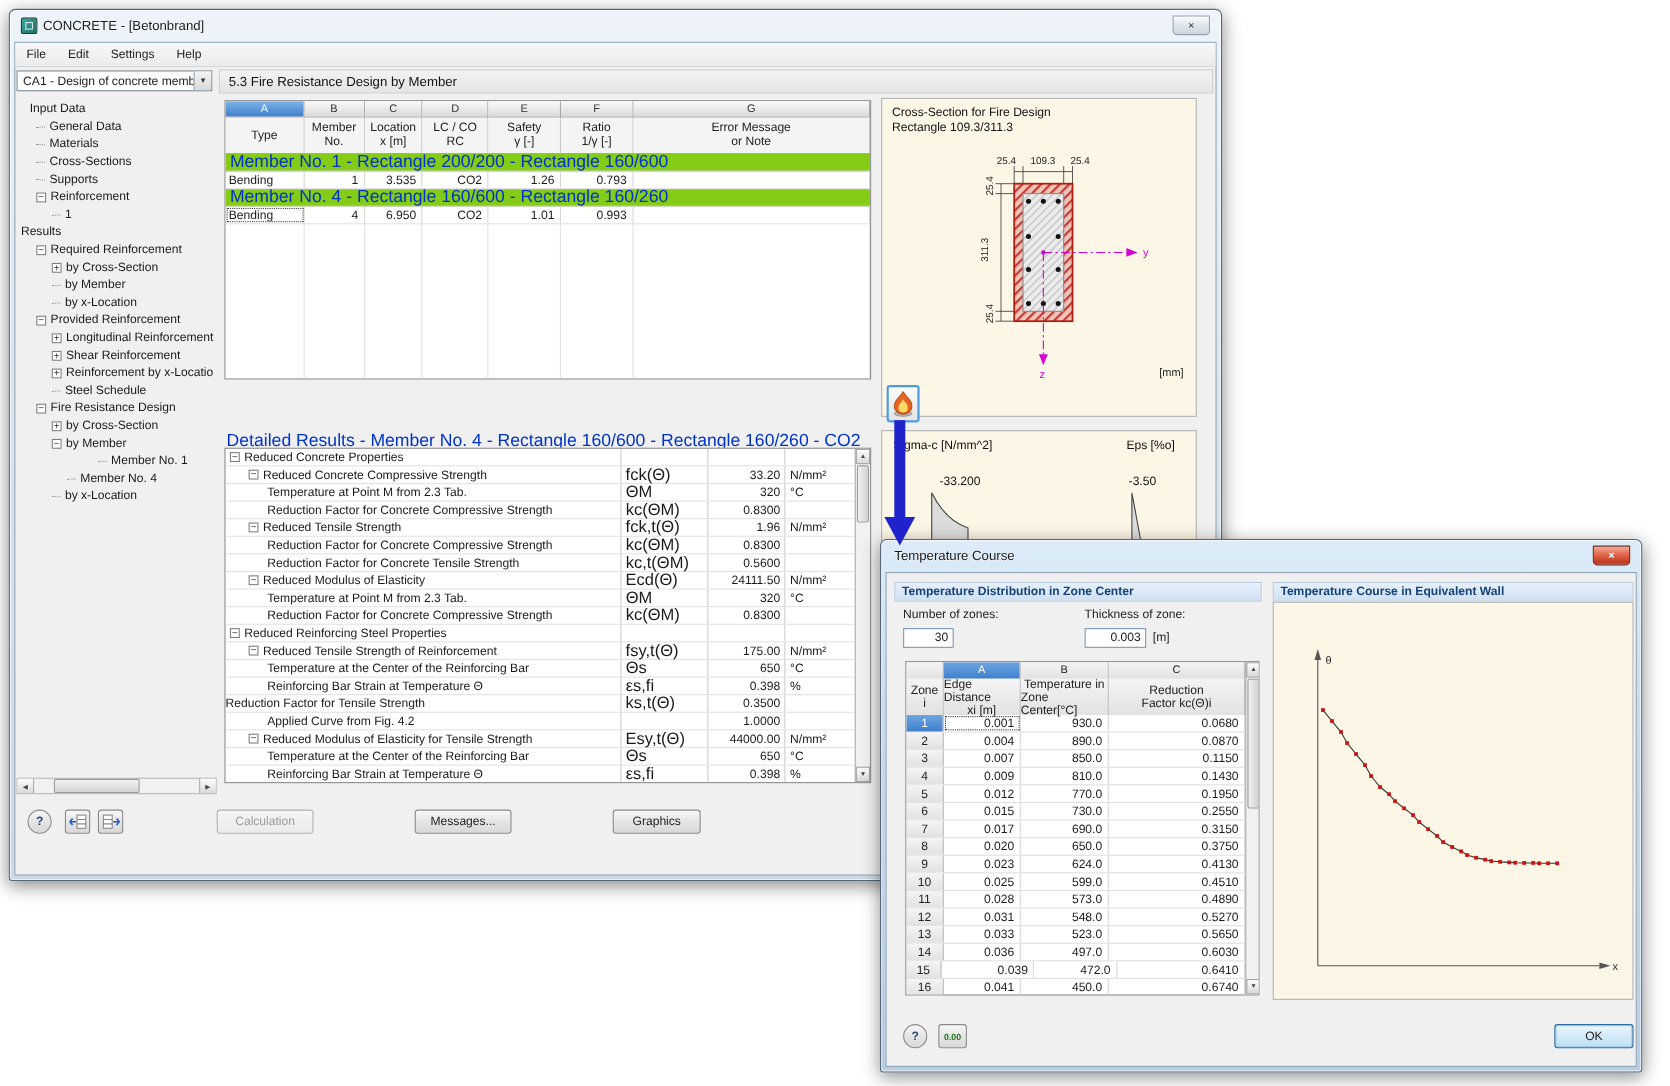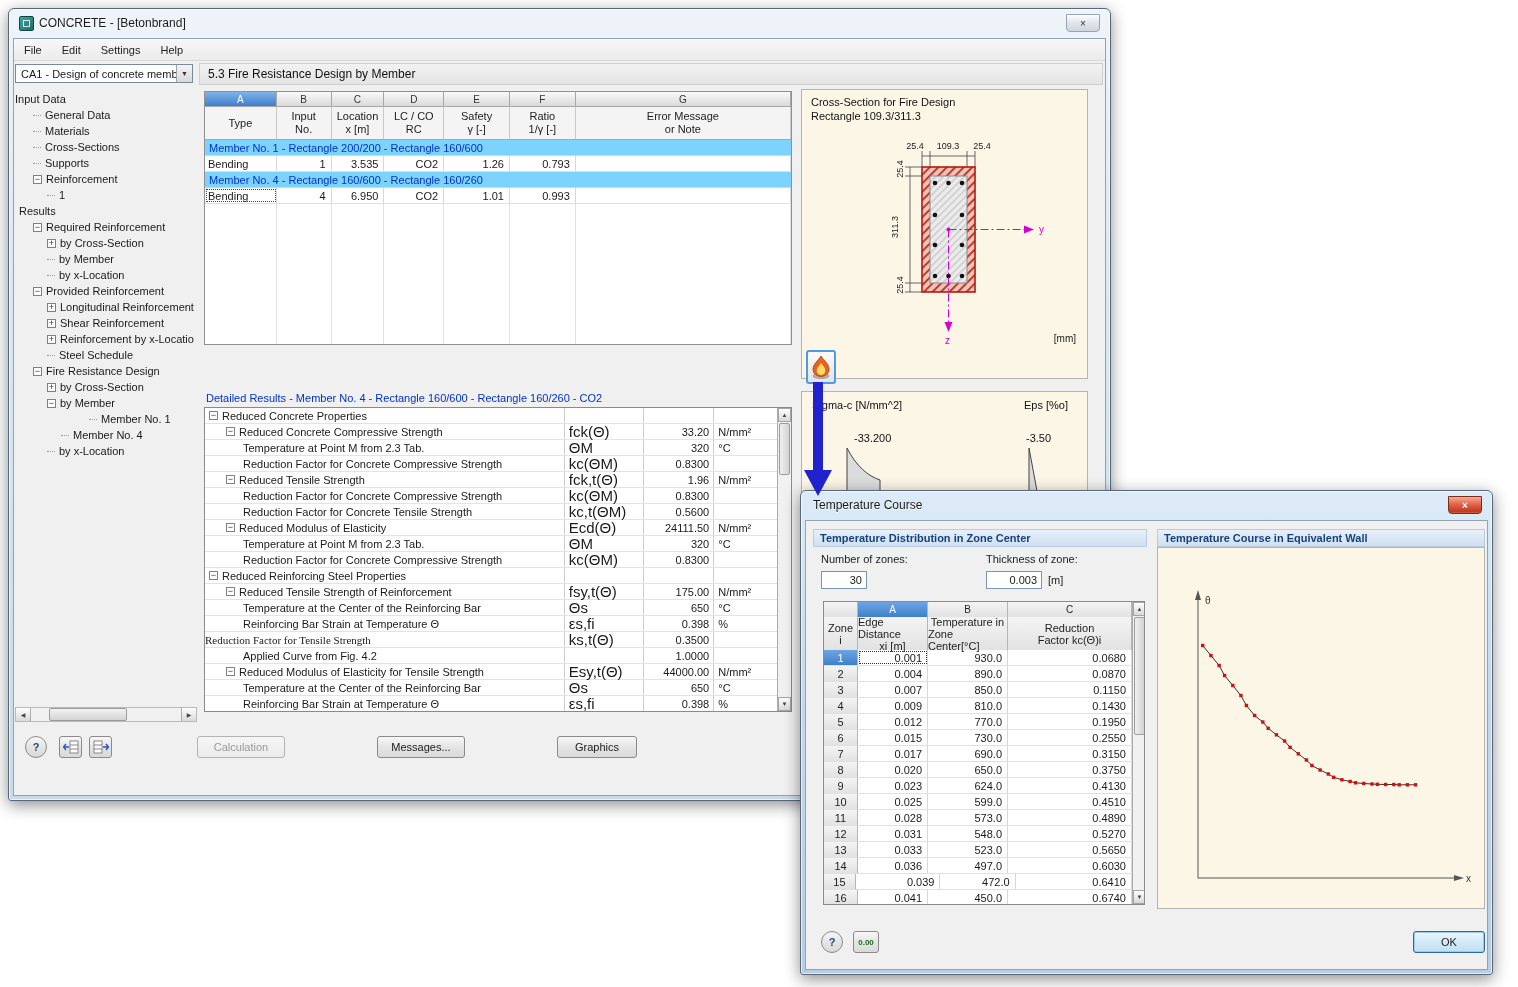--- a/index.html
+++ b/index.html
@@ -48,32 +48,32 @@
 
   
   .rtable { position:absolute; background:#fff; border:1px solid #909090; display:flex; flex-direction:column; overflow:hidden; }
   .letters { display:flex; height:15px; }
   .letter-cell { height:15px; background:linear-gradient(#fafafa,#d9d9d9); border-right:1px solid #a8a8a8; border-bottom:1px solid #a8a8a8;
                  display:flex; align-items:center; justify-content:center; font-size:10px; color:#333; }
   .letter-cell.sel { background:linear-gradient(#7fb2e8,#3f80cc); color:#fff; }
   .rheads { display:flex; height:33px; border-bottom:1px solid #a8a8a8; }
   .head-cell { background:#f4f4f4; border-right:1px solid #c9c9c9; display:flex; flex-direction:column; align-items:center; justify-content:center; }
   .head-cell .hline { font-size:11px; line-height:13px; color:#222; }
-  .sec-row { height:16px; background:#7dd3fc; border-bottom:1px solid #d6d6d6; display:flex; align-items:center; padding-left:4px;
-             color:#0033cc; font-size:11px; white-space:nowrap; }
+  .sec-row { height:16px; background:#84cc16; border-bottom:1px solid #d6d6d6; display:flex; align-items:center; padding-left:4px;
+             color:#0033cc; font-size:16px; white-space:nowrap; }
   .data-row { height:16px; display:flex; border-bottom:1px solid #e0e0e0; }
   .data-row .cell { border-right:1px solid #d8d8d8; font-size:11px; display:flex; align-items:center; }
   .cell.c0 { padding-left:3px; }
   .cell.c1, .cell.c2, .cell.c3, .cell.c4, .cell.c5 { justify-content:flex-end; padding-right:5px; }
   .cell.focus { outline:1px dotted #444; outline-offset:-2px; }
   .rfiller { flex:1; display:flex; }
   .fill-cell { border-right:1px solid #e2e2e2; height:100%; }
 
   
-  .details-title { position:absolute; color:#0033cc; font-size:11px; white-space:nowrap; }
+  .details-title { position:absolute; color:#0033cc; font-size:16px; white-space:nowrap; }
   .dtable { position:absolute; background:#fff; border:1px solid #8a8a8a; display:flex; overflow:hidden; }
   .dbody { width:574px; overflow:hidden; }
   .det-row { height:16px; display:flex; border-bottom:1px solid #e3e3e3; }
   .det-desc { width:360px; display:flex; align-items:center; font-size:11px; white-space:nowrap; overflow:hidden; }
   .det-sym  { width:80px; border-left:1px solid #cdcdcd; display:flex; align-items:center; padding-left:4px; font-size:15px; }
   .det-val  { width:70px; border-left:1px solid #cdcdcd; display:flex; align-items:center; justify-content:flex-end; padding-right:4px; font-size:11px; }
   .det-unit { width:64px; border-left:1px solid #cdcdcd; display:flex; align-items:center; padding-left:4px; font-size:11px; }
 
   
   .vscroll { width:14px; background:#f1f1f1; border-left:1px solid #ababab; position:relative; flex:0 0 14px; }
@@ -137,21 +137,21 @@
 
     <div class="combo" style="left:6px; top:55px; width:178px; height:19px;">
       <span class="combo-text">CA1 - Design of concrete memb</span>
       <span class="combo-arrow">▼</span>
     </div>
     <div class="panel-strip" style="left:190px; top:54px; width:904px; height:22px;">
       <span>5.3 Fire Resistance Design by Member</span>
     </div>
 
     <div class="tree" style="left:6px; top:82px; width:182px; height:616px;">
-        <div class="tree-row" style="padding-left: 0; align-items: center;">
+        <div class="tree-row" style="padding-left: 12px; align-items: center;">
           <span class="tree-label">Input Data</span>
         </div>
         <div class="tree-row" style="padding-left: 18px;">
           <span class="tree-dash"></span>
           <span class="tree-label">General Data</span>
         </div>
         <div class="tree-row" style="padding-left: 18px;">
           <span class="tree-dash"></span>
           <span class="tree-label">Materials</span>
         </div>
@@ -252,21 +252,21 @@
           <div class="letter-cell" style="width: 66px;">E</div>
           <div class="letter-cell" style="width: 66px;">F</div>
           <div class="letter-cell" style="width: 216px;">G</div>
         </div>
       <div class="rheads">
           <div class="head-cell" style="width: 72px;">
             <div class="hline">Type</div>
             <div class="hline"></div>
           </div>
           <div class="head-cell" style="width: 55px;">
-            <div class="hline">Input</div>
+            <div class="hline">Member</div>
             <div class="hline">No.</div>
           </div>
           <div class="head-cell" style="width: 53px;">
             <div class="hline">Location</div>
             <div class="hline">x [m]</div>
           </div>
           <div class="head-cell" style="width: 60px;">
             <div class="hline">LC / CO</div>
             <div class="hline">RC</div>
           </div>
@@ -435,21 +435,21 @@
           </div>
           <div class="det-row">
             <div class="det-desc" style="padding-left: 38px;">
               <span>Reinforcing Bar Strain at Temperature Θ</span>
             </div>
             <div class="det-sym">εs,fi</div>
             <div class="det-val">0.398</div>
             <div class="det-unit">%</div>
           </div>
           <div class="det-row">
-            <div class="det-desc" style=" font-family: Liberation Serif, serif;">
+            <div class="det-desc" style="">
               <span>Reduction Factor for Tensile Strength</span>
             </div>
             <div class="det-sym">ks,t(Θ)</div>
             <div class="det-val">0.3500</div>
             <div class="det-unit"></div>
           </div>
           <div class="det-row">
             <div class="det-desc" style="padding-left: 38px;">
               <span>Applied Curve from Fig. 4.2</span>
             </div>

